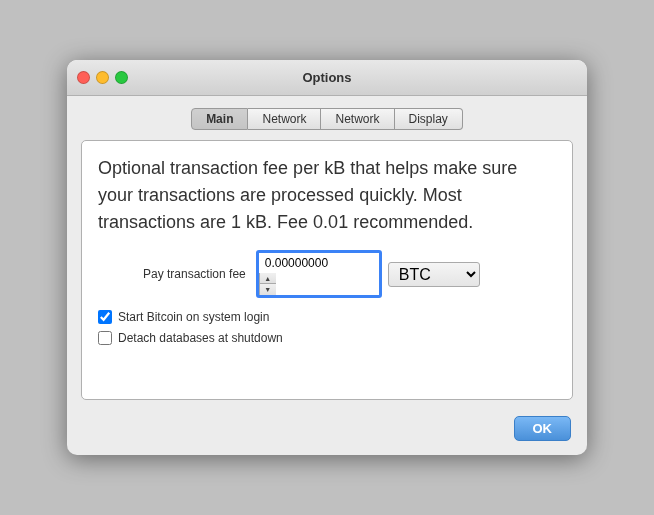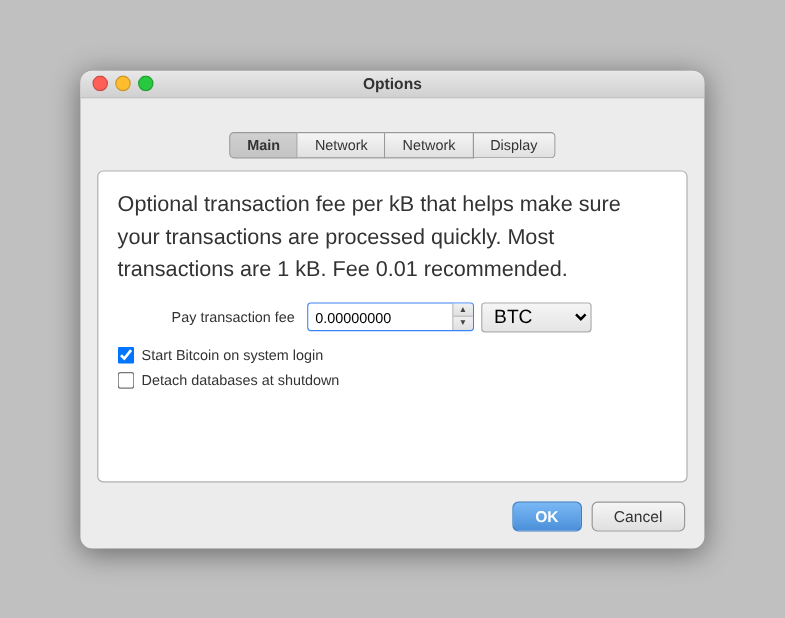--- a/index.html
+++ b/index.html
@@ -22,21 +22,21 @@
     .window {
       width: 520px;
       background: #ececec;
       border-radius: 10px;
       box-shadow: 0 4px 24px rgba(0,0,0,0.45), 0 1px 0 rgba(255,255,255,0.5) inset;
       overflow: hidden;
     }
 
     .titlebar {
       background: linear-gradient(to bottom, #e8e8e8, #d0d0d0);
-      height: 23px;
+      height: 36px;
       display: flex;
       align-items: center;
       justify-content: center;
       position: relative;
       border-bottom: 1px solid #b0b0b0;
       border-radius: 10px 10px 0 0;
     }
 
     .traffic-lights {
       position: absolute;
@@ -57,21 +57,21 @@
     .traffic-light.minimize { background: #febc2e; }
     .traffic-light.maximize { background: #28c840; }
 
     .titlebar-title {
       font-size: 13px;
       font-weight: bold;
       color: #333;
     }
 
     .content {
-      padding: 28px 14px 14px;
+      padding: 12px 14px 14px;
       border-radius: 24px;
     }
 
     
     .tabs {
       display: flex;
       justify-content: center;
       margin-bottom: 10px;
       gap: 0;
     }
@@ -126,24 +126,25 @@
 
     .fee-label {
       font-size: 12px;
       color: #333;
       white-space: nowrap;
       margin-right: 4px;
     }
 
     .fee-input-wrap {
       display: flex;
-      align-items: flex-end;
-      border: 1px solid #3b82f6;
+      align-items: flex-start;
+      border: 3px solid #3b82f6;
       border-radius: 3px;
       overflow: hidden;
+      flex-direction: column;
     }
 
     .fee-input {
       border: none;
       outline: none;
       padding: 3px 6px;
       font-size: 12px;
       width: 120px;
       background: white;
     }
@@ -276,16 +277,15 @@
       </div>
 
       <div class="checkbox-row">
         <input type="checkbox" style="">
         <span class="checkbox-label">Detach databases at shutdown</span>
       </div>
     </div>
 
     <div class="button-row">
       <button class="btn primary">OK</button>
-      <button class="btn">Cancel</button>
     </div>
   </div>
 </div>
 
 </body></html>

